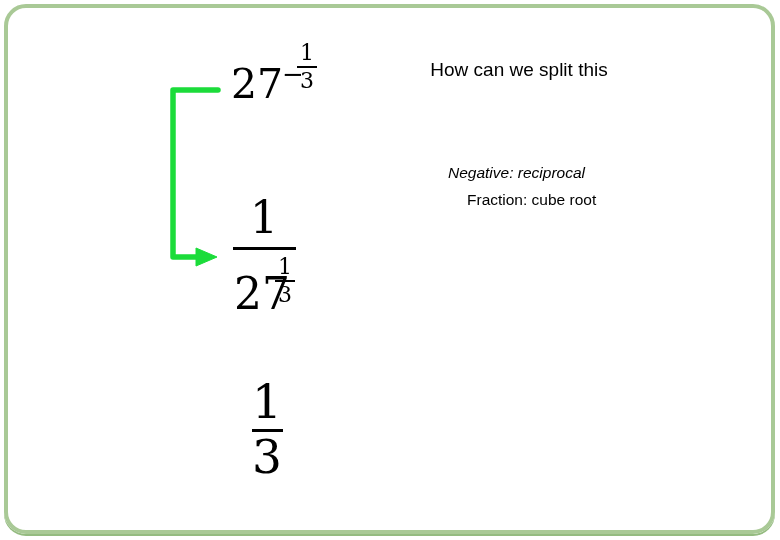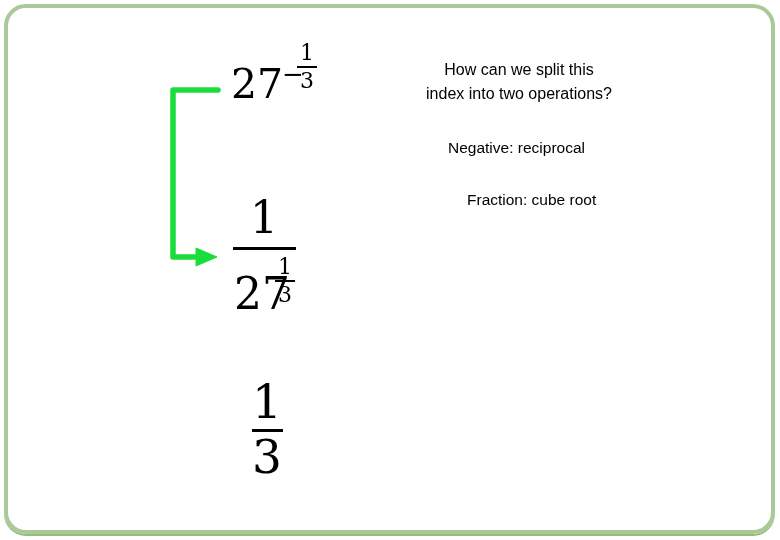--- a/index.html
+++ b/index.html
@@ -9,24 +9,24 @@
     overflow:hidden;
   }
   .frame {
     position:absolute; left:4px; top:4px; right:5px; bottom:6px;
     border:4px solid var(--frame,#a9c996);
     border-radius:22px;
     box-shadow:0 2px 0 var(--frame-edge,#94bb80);
     pointer-events:none;
   }
   .txt { position:absolute; color:var(--ink,#000); }
-  .question { left:398px; top:58px; width:242px; text-align:center; font-size:16px; line-height:23.5px; }
+  .question { left:398px; top:58px; width:242px; text-align:center; font-size:19px; line-height:23.5px; }
   .take-label { left:56px; top:147px; width:112px; text-align:center; font-size:15.5px; line-height:24px; }
   .note { font-size:15.5px; line-height:19px; }
-  .note-negative { left:448px; top:138px; }
+  .note-negative { left:448px; top:163px;font-style:italic; }
   .note-fraction { left:467px; top:190px; }
 
   .math { position:absolute; font-family:"DejaVu Serif", serif; line-height:1; color:var(--ink,#000); }
   .sfrac {
     position:absolute; font-family:"DejaVu Serif", serif;
     display:inline-flex; flex-direction:column; align-items:center;
     font-size:22px; line-height:1; color:var(--ink,#000);
   }
   .sfrac .sn { padding:0 3px 2px; border-bottom:2px solid var(--ink,#000); }
   .sfrac .sd { padding-top:2px; }
@@ -38,21 +38,20 @@
 </style>
 </head>
 <body>
 
 <div class="stage">
 
   <div class="frame"></div>
 
   <div class="txt question">
     <div>How can we split this</div>
-    <div>index into two operations?</div>
   </div>
 
   <div class="txt note note-negative">Negative: reciprocal</div>
   <div class="txt note note-fraction">Fraction: cube root</div>
 
   <div class="txt take-label">
   </div>
 
   <svg class="arrow-svg" width="70" height="192" viewBox="0 0 70 192" aria-hidden="true">
     <polyline points="60,12 15,12 15,179 38,179"></polyline>

